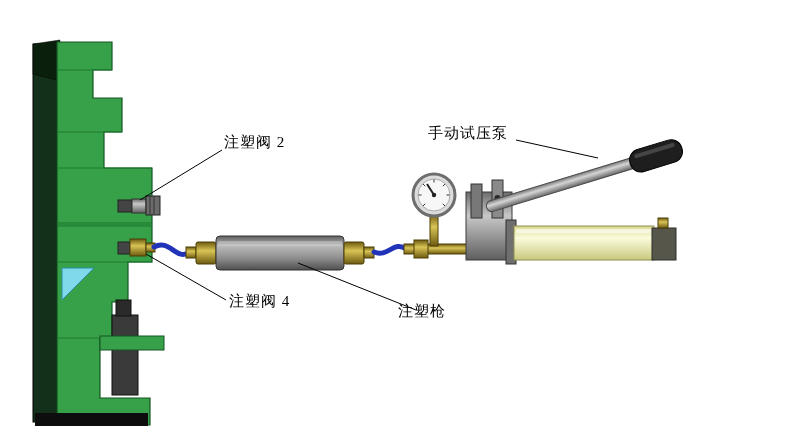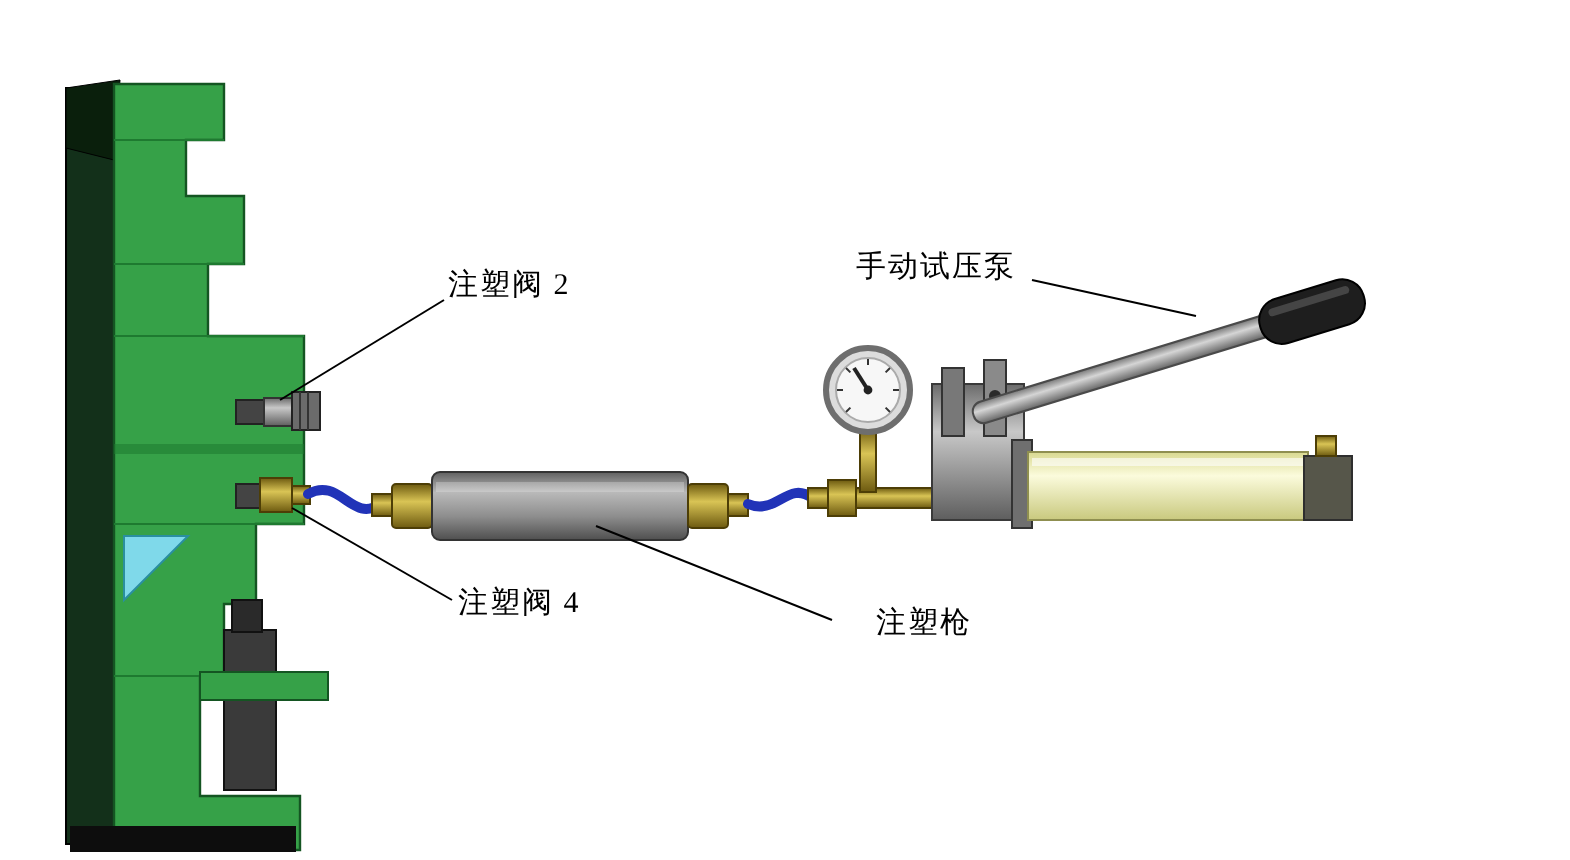--- a/index.html
+++ b/index.html
@@ -149,14 +149,14 @@
       <line x1="222" y1="150" x2="140" y2="200" stroke="#000000"></line>
       <line x1="516" y1="140" x2="598" y2="158" stroke="#000000"></line>
       <line x1="226" y1="300" x2="146" y2="254" stroke="#000000"></line>
       <line x1="416" y1="310" x2="298" y2="263" stroke="#000000"></line>
     </g>
   </svg>
 
   <div class="lbl" style="left:224px; top:133px">注塑阀 2</div>
   <div class="lbl" style="left:428px; top:124px">手动试压泵</div>
   <div class="lbl" style="left:229px; top:292px">注塑阀 4</div>
-  <div class="lbl" style="left:438px; top:302px">注塑枪</div>
+  <div class="lbl" style="left:398px; top:302px">注塑枪</div>
 </div>
 
 </body></html>

